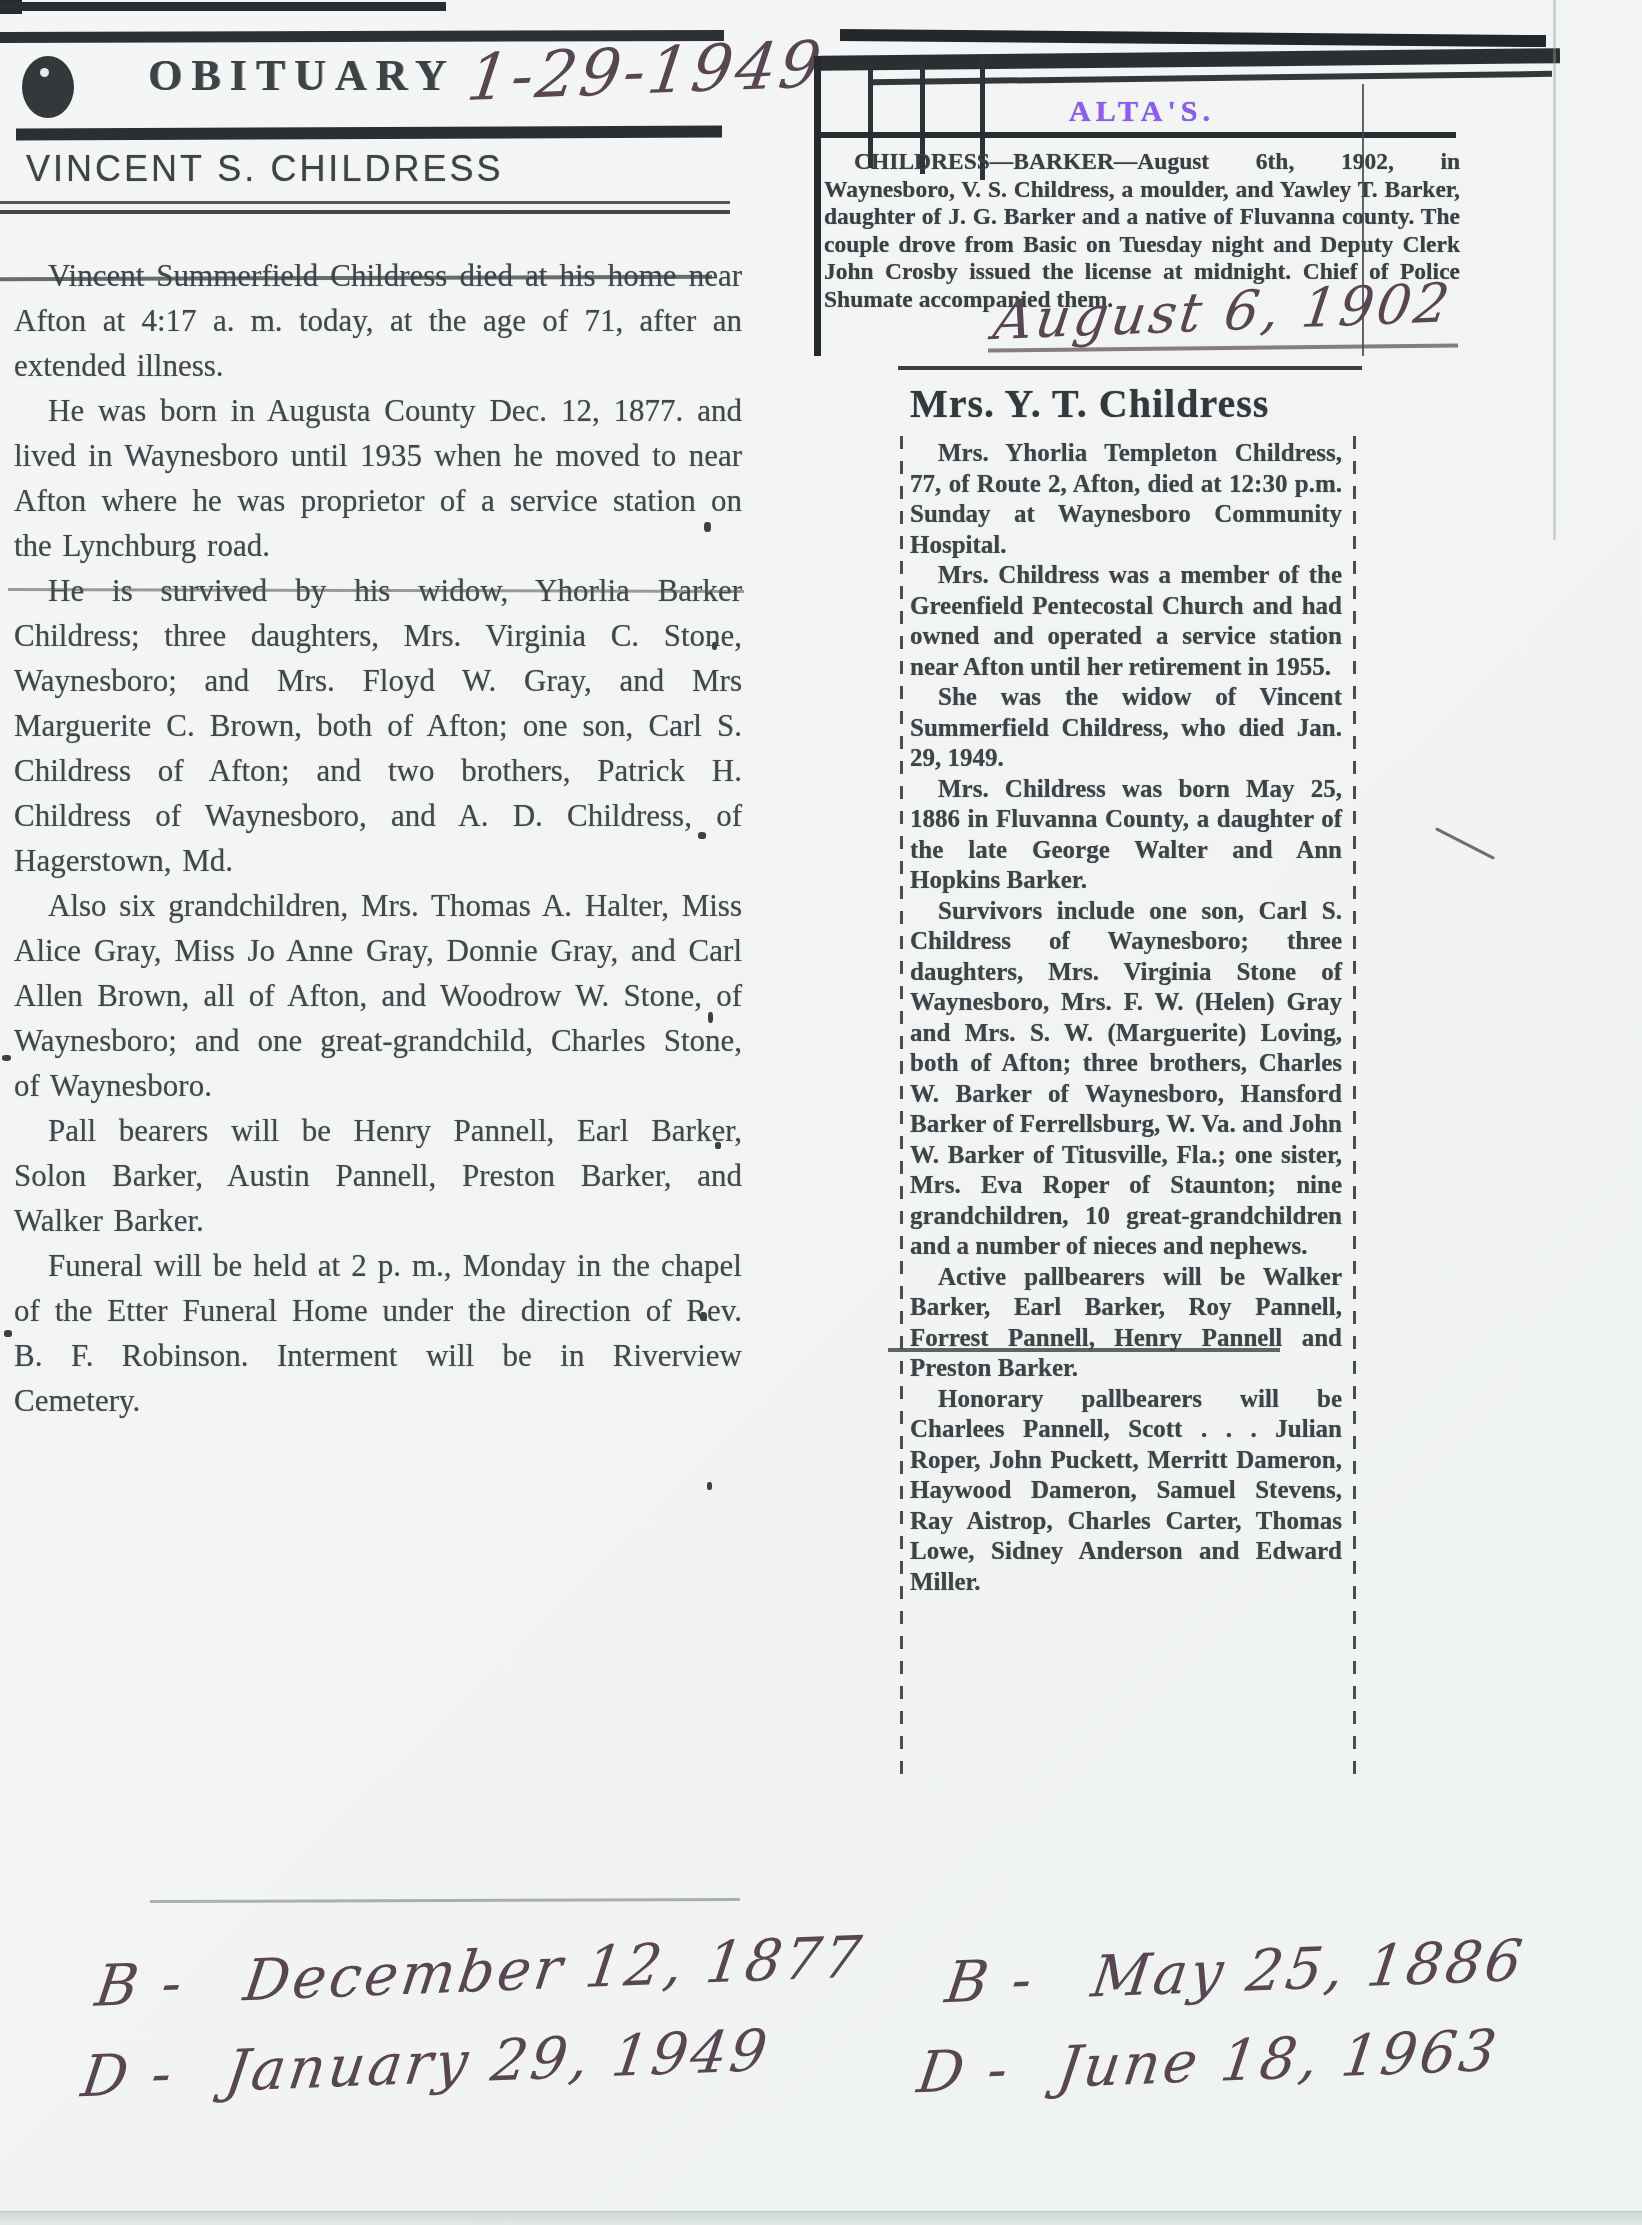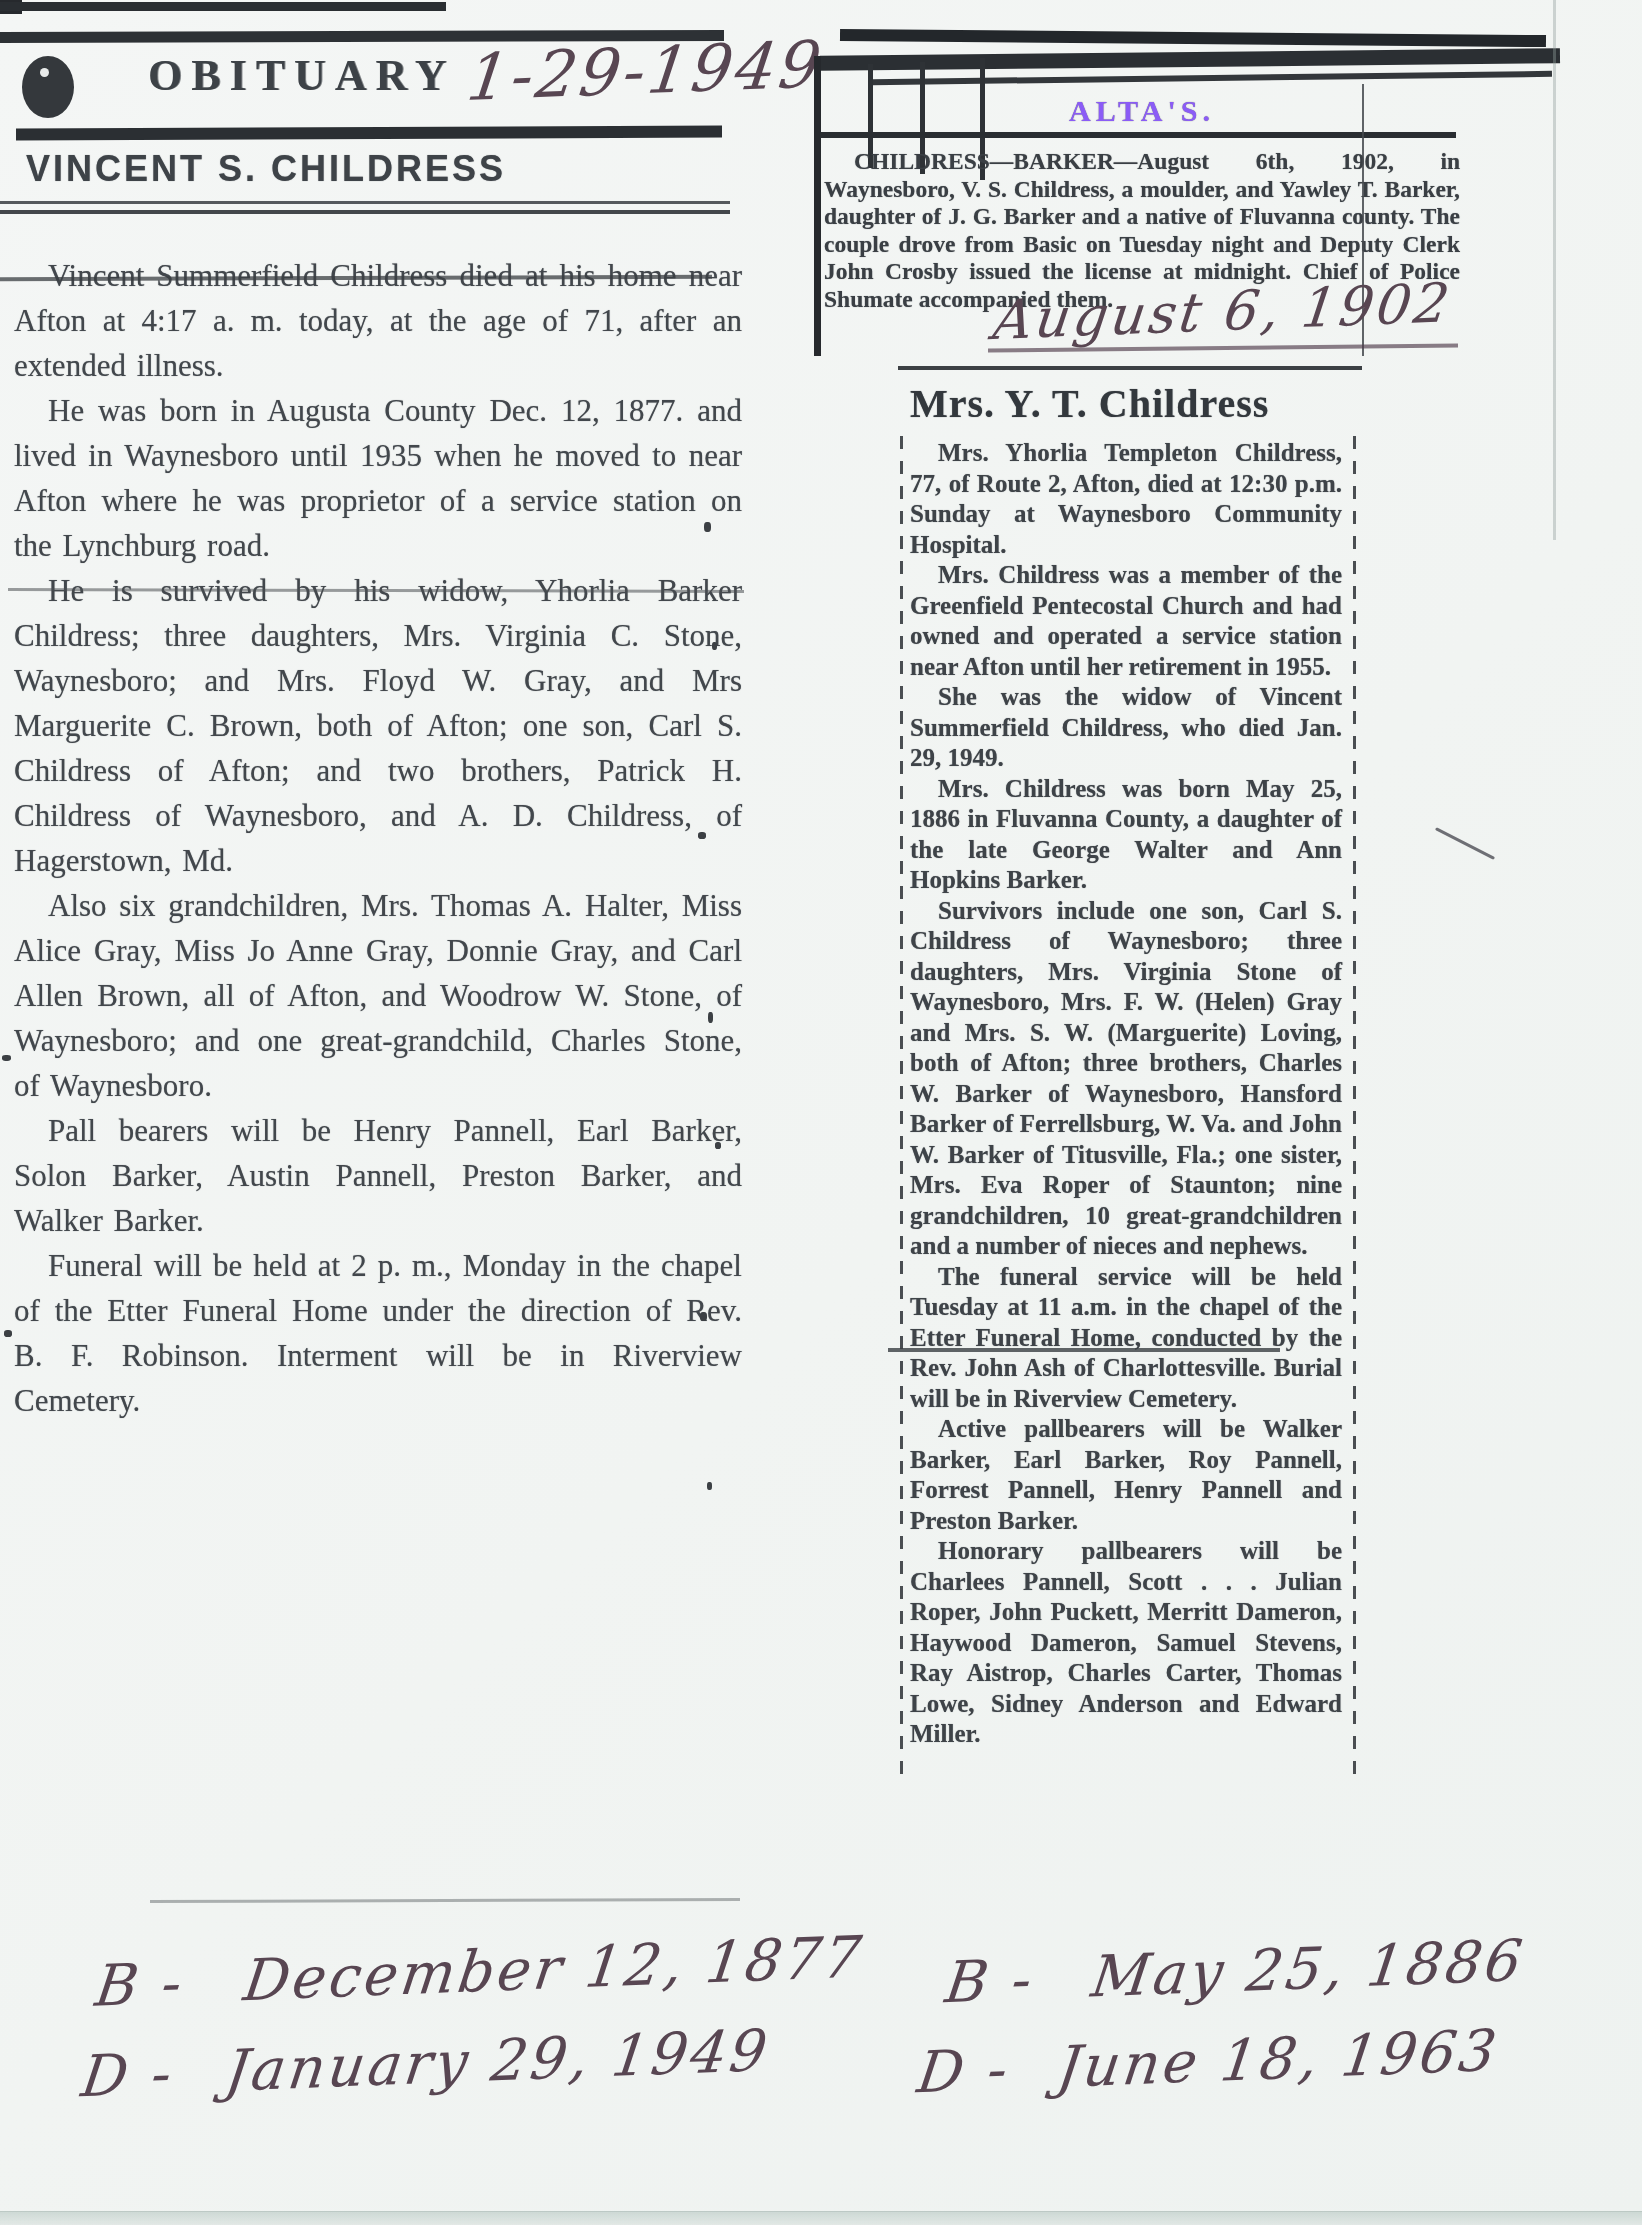--- a/index.html
+++ b/index.html
@@ -23,21 +23,21 @@
   .punch-dot-hole{left:40px;top:68px;width:9px;height:9px;background:#e8ebea;border-radius:50%;}
   .stamp-text{
     left:148px;top:50px;font-family:"Liberation Serif",serif;font-weight:700;
     font-size:44px;letter-spacing:9px;color:#3d4247;text-shadow:1px 0 0 rgba(61,66,71,.6);
   }
   .stamp-date{
     left:468px;top:34px;font-family:"DejaVu Serif",serif;font-style:italic;
     font-size:64px;color:#35383d;transform:rotate(-3deg) skewX(-8deg);letter-spacing:2px;
   }
   .obit-headline{
-    left:26px;top:148px;font-family:"Liberation Sans",sans-serif;font-weight:700;
+    left:26px;top:148px;font-family:"Liberation Sans",sans-serif;font-weight:400;
     font-size:36px;letter-spacing:3px;color:#3e4348;text-shadow:0 0 1px rgba(62,67,72,.6);
   }
   .dbl-rule-a{left:0;top:201px;width:730px;height:3px;background:#55595d;}
   .dbl-rule-b{left:0;top:210px;width:730px;height:4px;background:#43474b;}
   .left-body{
     left:14px;top:253px;width:728px;font-size:31px;line-height:45px;
     text-align:justify;word-spacing:3px;
   }
   .left-body p{margin:0;text-indent:34px;}
   .underline-artifact{left:0;top:276px;width:712px;height:4px;background:#3a3e42;opacity:.75;transform:rotate(-.2deg);}
@@ -164,21 +164,20 @@
   <div class="abs r-top-rule"></div>
   <div class="abs r-headline">Mrs. Y. T. Childress</div>
   <div class="abs r-dash-left"></div>
   <div class="abs r-dash-right"></div>
   <div class="abs r-body">
     <p>Mrs. Yhorlia Templeton Childress, 77, of Route 2, Afton, died at 12:30 p.m. Sunday at Waynesboro Community Hospital.</p>
     <p>Mrs. Childress was a member of the Greenfield Pentecostal Church and had owned and operated a service station near Afton until her retirement in 1955.</p>
     <p>She was the widow of Vincent Summerfield Childress, who died Jan. 29, 1949.</p>
     <p>Mrs. Childress was born May 25, 1886 in Fluvanna County, a daughter of the late George Walter and Ann Hopkins Barker.</p>
     <p>Survivors include one son, Carl S. Childress of Waynesboro; three daughters, Mrs. Virginia Stone of Waynesboro, Mrs. F. W. (Helen) Gray and Mrs. S. W. (Marguerite) Loving, both of Afton; three brothers, Charles W. Barker of Waynesboro, Hansford Barker of Ferrellsburg, W. Va. and John W. Barker of Titusville, Fla.; one sister, Mrs. Eva Roper of Staunton; nine grandchildren, 10 great-grandchildren and a number of nieces and nephews.</p>
-    <p>The funeral service will be held Tuesday at 11 a.m. in the chapel of the Etter Funeral Home, conducted by the Rev. John Ash of Charlottesville. Burial will be in Riverview Cemetery.</p>
     <p>Active pallbearers will be Walker Barker, Earl Barker, Roy Pannell, Forrest Pannell, Henry Pannell and Preston Barker.</p>
     <p>Honorary pallbearers will be Charlees Pannell, Scott . . . Julian Roper, John Puckett, Merritt Dameron, Haywood Dameron, Samuel Stevens, Ray Aistrop, Charles Carter, Thomas Lowe, Sidney Anderson and Edward Miller.</p>
   </div>
   <div class="abs r-artifact"></div>
 </div>
 
 <div class="abs hand hand-right-b">
   <span>B -</span><span class="val">May 25, 1886</span>
 </div>
 <div class="abs hand hand-right-d">

